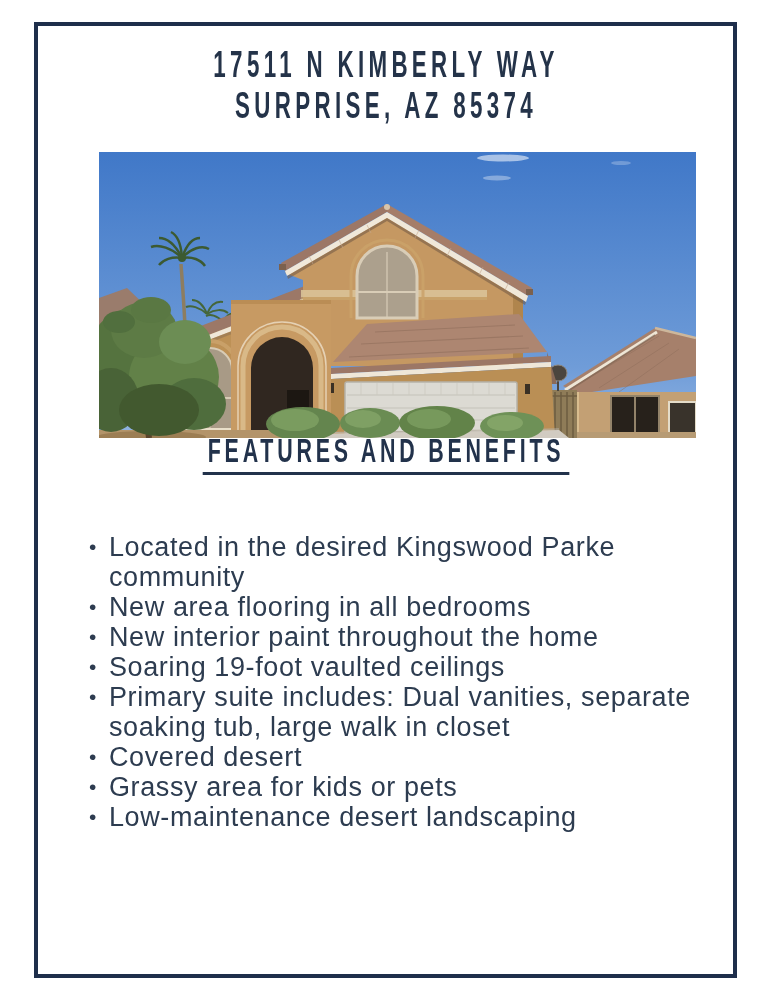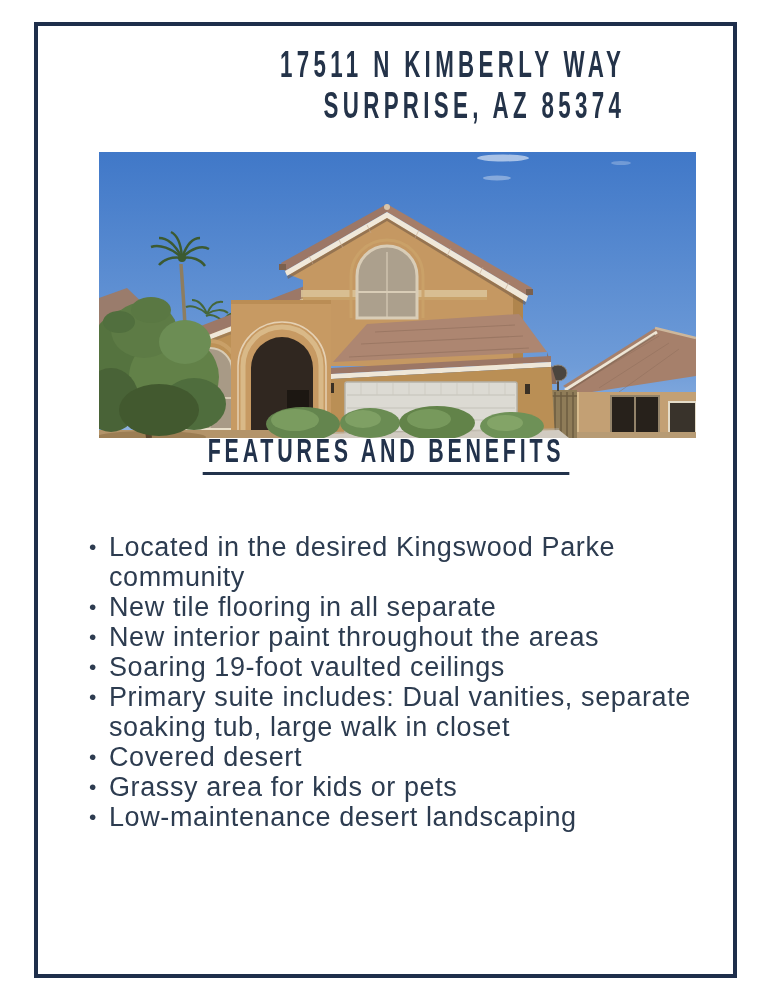--- a/index.html
+++ b/index.html
@@ -1,19 +1,19 @@
 <!DOCTYPE html>
 <html><head>
 <meta charset="utf-8">
 <style>
   html,body{margin:0;padding:0;}
   body{width:772px;height:1000px;background:#ffffff;font-family:"Liberation Sans",sans-serif;}
   .page{position:relative;width:772px;height:1000px;background:#ffffff;overflow:hidden;}
   .frame{position:absolute;left:34px;top:22px;width:703px;height:956px;border:4px solid #1e2e4b;box-sizing:border-box;}
-  .title{position:absolute;left:0;top:44px;width:772px;margin:0;text-align:right;color:#243349;font-weight:600;}
+  .title{position:absolute;left:0;top:44px;width:772px;margin:0;text-align:center;color:#243349;font-weight:600;}
   .tline{font-size:36px;line-height:41px;letter-spacing:7px;transform:scaleX(0.62);transform-origin:50% 50%;white-space:nowrap;}
   .photo{position:absolute;left:99px;top:152px;width:597px;height:286px;}
   .photo svg{display:block;width:100%;height:100%;}
   .heading-wrap{position:absolute;left:0;top:431px;width:772px;text-align:center;}
   .heading{display:inline-block;margin:0;font-size:34px;line-height:38px;font-weight:600;color:#22324b;
            letter-spacing:6px;border-bottom:3px solid #22324b;padding:0 8px 3px;
            transform:scaleX(0.63);transform-origin:50% 50%;white-space:nowrap;}
   .features{position:absolute;left:88px;top:532px;width:615px;margin:0;padding:0;list-style:none;
             color:#2d3c50;font-size:27px;line-height:30px;letter-spacing:0.6px;}
   .feature{position:relative;padding-left:21px;white-space:pre-line;}
@@ -191,22 +191,22 @@
     </svg>
   </div>
 
   <div class="heading-wrap">
     <h2 class="heading">FEATURES AND BENEFITS</h2>
   </div>
 
   <ul class="features">
       <li class="feature">Located in the desired Kingswood Parke
 community</li>
-      <li class="feature">New tile flooring in all separate</li>
-      <li class="feature">New interior paint throughout the areas</li>
+      <li class="feature">New area flooring in all bedrooms</li>
+      <li class="feature">New interior paint throughout the home</li>
       <li class="feature">Soaring 19-foot vaulted ceilings</li>
       <li class="feature">Primary suite includes: Dual vanities, separate
 soaking tub, large walk in closet</li>
       <li class="feature">Covered desert</li>
       <li class="feature">Grassy area for kids or pets</li>
       <li class="feature">Low-maintenance desert landscaping</li>
     </ul>
 
 </div>
 

